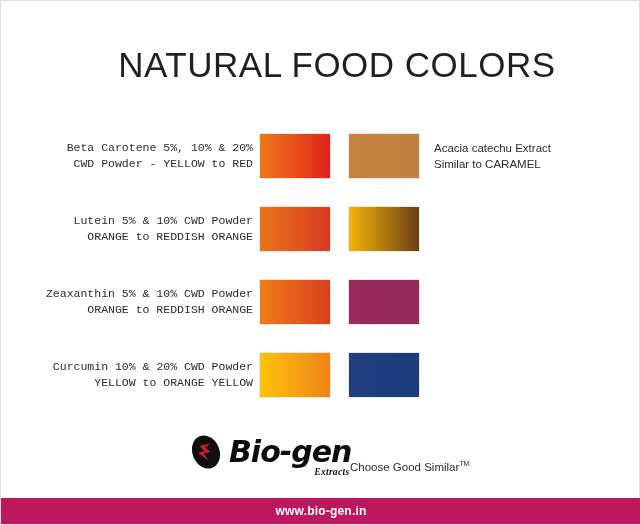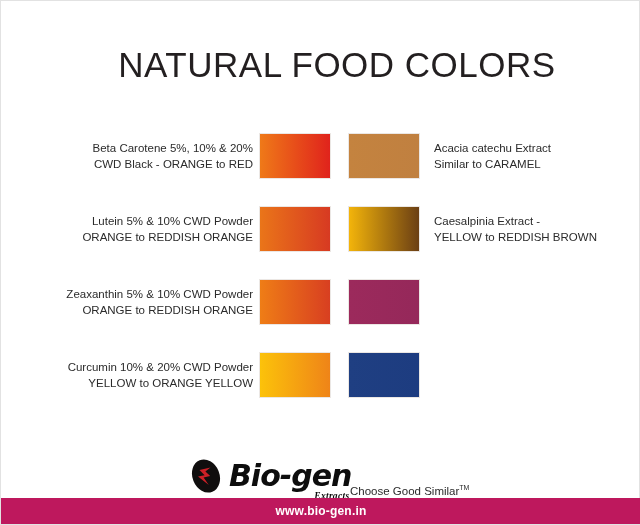--- a/index.html
+++ b/index.html
@@ -51,20 +51,21 @@
     top: 50%;
     transform: translateY(-50%);
     font-size: 11.5px;
     line-height: 16px;
     color: #2b2b2b;
     white-space: nowrap;
   }
   .label-left {
     right: 388px;       
     text-align: right;
+    font-family: Liberation Mono, monospace;
   }
   .label-right {
     left: 433px;
     text-align: left;
   }
   .swatch {
     position: absolute;
     top: 50%;
     transform: translateY(-50%);
     width: 72px;
@@ -72,21 +73,21 @@
     border: 1px solid #ebe7e4;
     box-sizing: border-box;
   }
   .swatch-left  { left: 258px; }
   .swatch-right { left: 347px; }
 
   
   #logo-block {
     position: absolute;
     left: 0;
-    top: 456px;
+    top: 432px;
     width: 512px;
     height: 56px;
   }
   #logo-lockup {
     position: absolute;
     left: 186px;
     top: 0;
     display: flex;
     align-items: center;
   }
@@ -158,41 +159,37 @@
 
 <div id="poster" style="background: rgb(255, 255, 255); border-color: rgb(226, 226, 226);">
 
   <div id="title">NATURAL FOOD COLORS</div>
 
   <div id="grid">
 
     <div class="row">
       <div class="label label-left">
         <div>Beta Carotene 5%, 10% &amp; 20%</div>
-        <div>CWD Black - ORANGE to RED</div>
+        <div>CWD Powder - YELLOW to RED</div>
       </div>
       <div class="swatch swatch-left" style="background: linear-gradient(to right, rgb(239, 121, 24) 0%, rgb(224, 35, 28) 100%);"></div>
       <div class="swatch swatch-right" style="background: linear-gradient(to right, rgb(196, 131, 63) 0%, rgb(192, 128, 64) 100%);"></div>
       <div class="label label-right">
         <div>Acacia catechu Extract</div>
         <div>Similar to CARAMEL</div>
       </div>
     </div>
 
     <div class="row">
       <div class="label label-left">
         <div>Lutein 5% &amp; 10% CWD Powder</div>
         <div>ORANGE to REDDISH ORANGE</div>
       </div>
       <div class="swatch swatch-left" style="background: linear-gradient(to right, rgb(234, 117, 25) 0%, rgb(215, 58, 34) 100%);"></div>
       <div class="swatch swatch-right" style="background: linear-gradient(to right, rgb(243, 180, 10) 0%, rgb(107, 63, 20) 100%);"></div>
-      <div class="label label-right">
-        <div>Caesalpinia Extract -</div>
-        <div>YELLOW to REDDISH BROWN</div>
-      </div>
     </div>
 
     <div class="row">
       <div class="label label-left">
         <div>Zeaxanthin 5% &amp; 10% CWD Powder</div>
         <div>ORANGE to REDDISH ORANGE</div>
       </div>
       <div class="swatch swatch-left" style="background: linear-gradient(to right, rgb(239, 125, 22) 0%, rgb(216, 63, 33) 100%);"></div>
       <div class="swatch swatch-right" style="background: linear-gradient(to right, rgb(156, 42, 92) 0%, rgb(149, 40, 90) 100%);"></div>
     </div>

